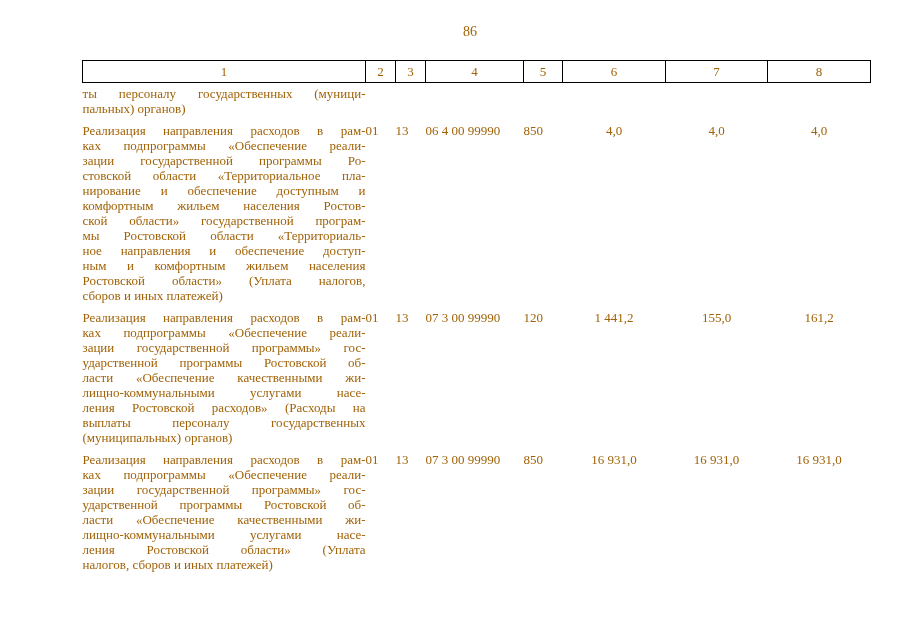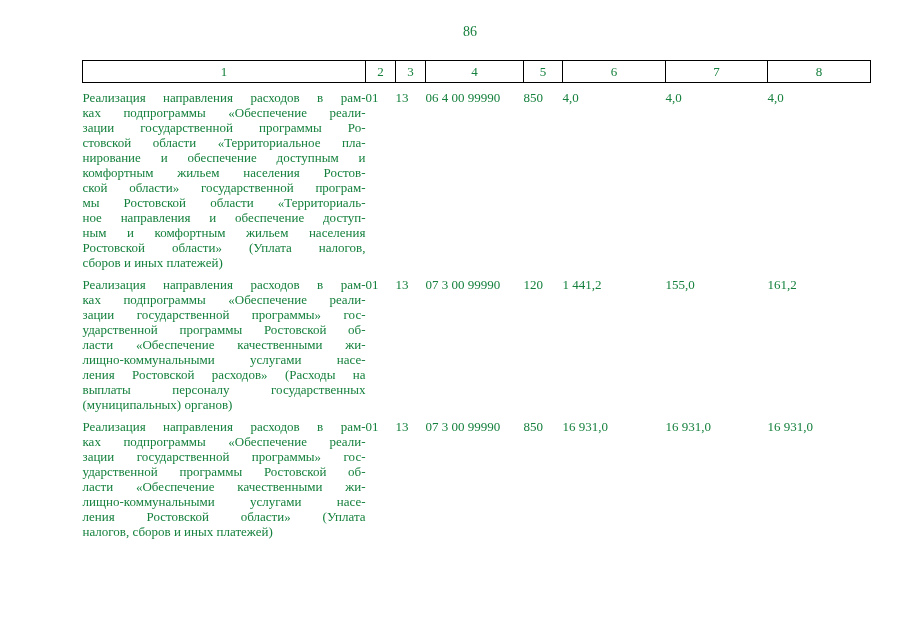--- a/index.html
+++ b/index.html
@@ -5,21 +5,21 @@
   html, body {
     margin: 0;
     padding: 0;
     background: #ffffff;
   }
   .page {
     position: relative;
     width: 905px;
     height: 640px;
     background: #ffffff;
-    color: #15803d;
+    color: #a16207;
     font-family: "Liberation Serif", "DejaVu Serif", serif;
     font-size: 13px;
     line-height: 15px;
     overflow: hidden;
   }
   .page-number {
     position: absolute;
     top: 24px;
     left: 82px;
     width: 776px;
@@ -50,21 +50,21 @@
     vertical-align: top;
     padding: 0;
     font-size: 13px;
     line-height: 15px;
   }
   tr.carry-row td { padding-top: 3px; }
   tr.data-row td { padding-top: 7px; margin-top: 24px; }
   td.c1 { padding-left: 2px; padding-right: 8px; }
   th.c1 { padding: 0; }
   td.c2, td.c3, td.c4, td.c5 { text-align: left; white-space: nowrap; }
-  td.c6, td.c7, td.c8 { text-align: left; padding-right: 6px; white-space: nowrap; }
+  td.c6, td.c7, td.c8 { text-align: center; padding-right: 6px; white-space: nowrap; }
   .tl {
     text-align: justify;
     text-align-last: justify;
   }
   .tl.last {
     text-align: left;
     text-align-last: left;
   }
 </style>
 </head>
@@ -91,20 +91,33 @@
           <th class="c2">2</th>
           <th class="c3">3</th>
           <th class="c4">4</th>
           <th class="c5">5</th>
           <th class="c6">6</th>
           <th class="c7">7</th>
           <th class="c8">8</th>
         </tr>
       </thead>
       <tbody id="tbody">
+          <tr class="carry-row">
+            <td class="c1">
+              <div class="tl">ты персоналу государственных (муници-</div>
+              <div class="tl last">пальных) органов)</div>
+            </td>
+            <td class="c2"></td>
+            <td class="c3"></td>
+            <td class="c4"></td>
+            <td class="c5"></td>
+            <td class="c6"></td>
+            <td class="c7"></td>
+            <td class="c8"></td>
+          </tr>
           <tr class="data-row">
             <td class="c1">
               <div class="tl">Реализация направления расходов в рам-</div>
               <div class="tl">ках подпрограммы «Обеспечение реали-</div>
               <div class="tl">зации государственной программы Ро-</div>
               <div class="tl">стовской области «Территориальное пла-</div>
               <div class="tl">нирование и обеспечение доступным и</div>
               <div class="tl">комфортным жильем населения Ростов-</div>
               <div class="tl">ской области» государственной програм-</div>
               <div class="tl">мы Ростовской области «Территориаль-</div>

